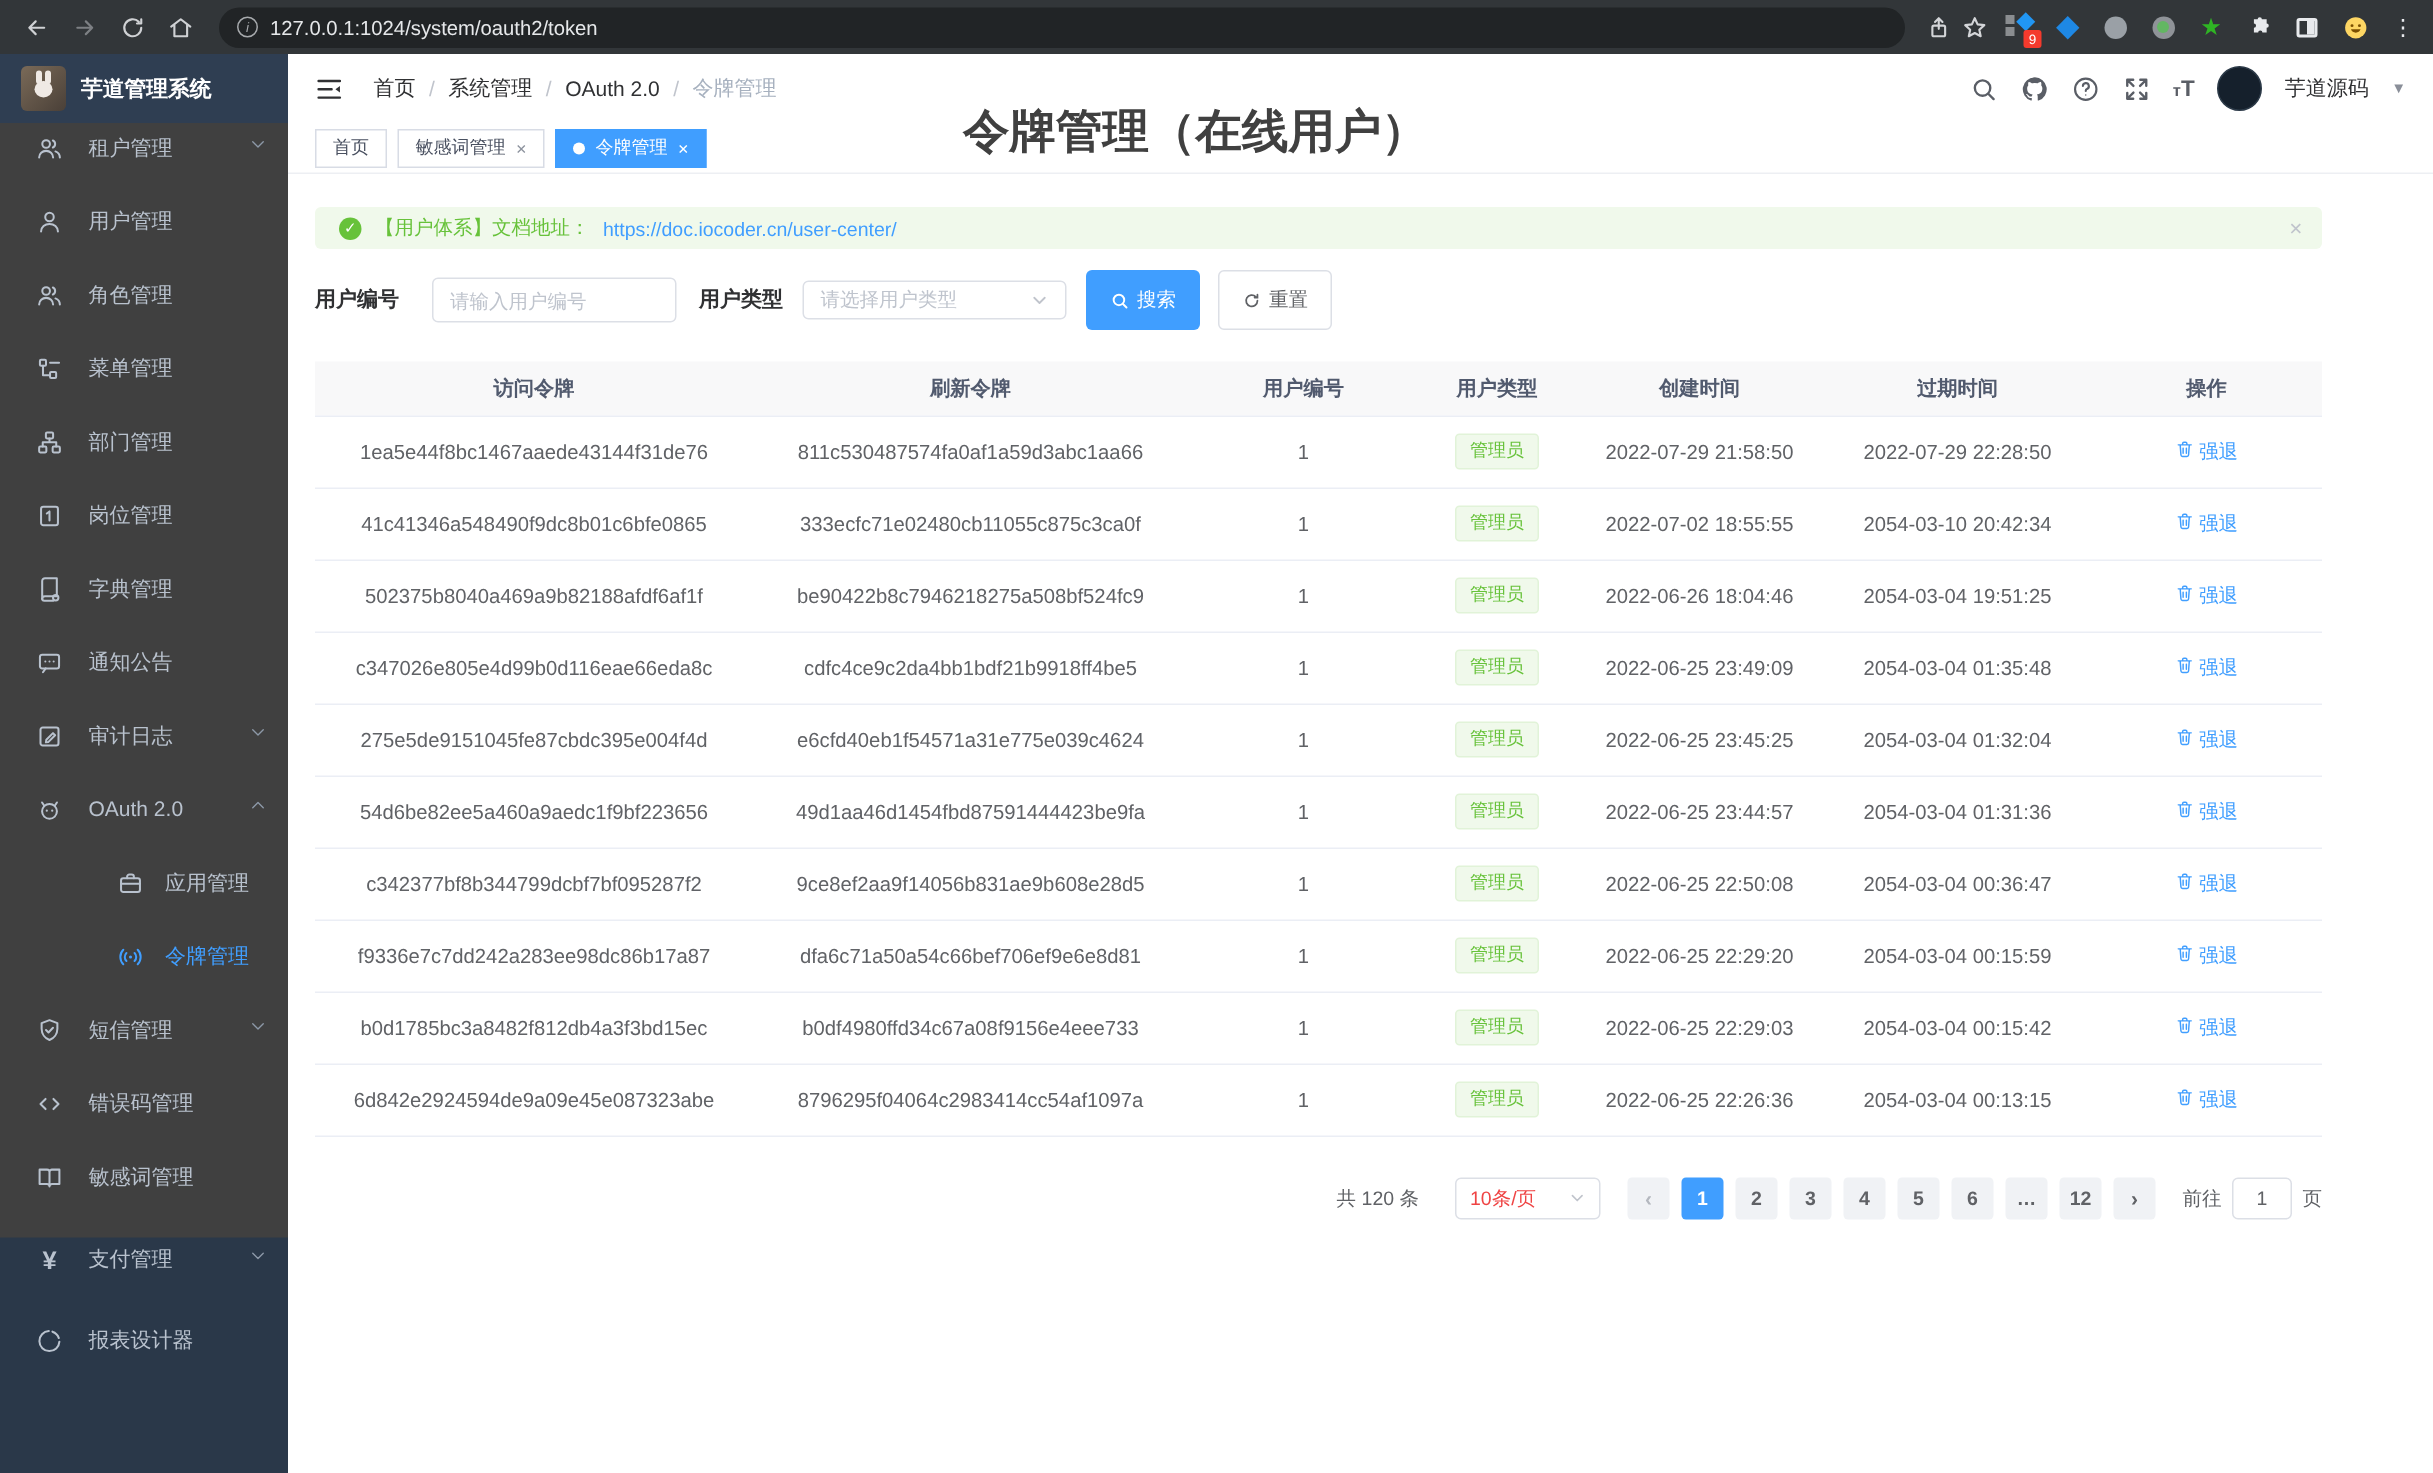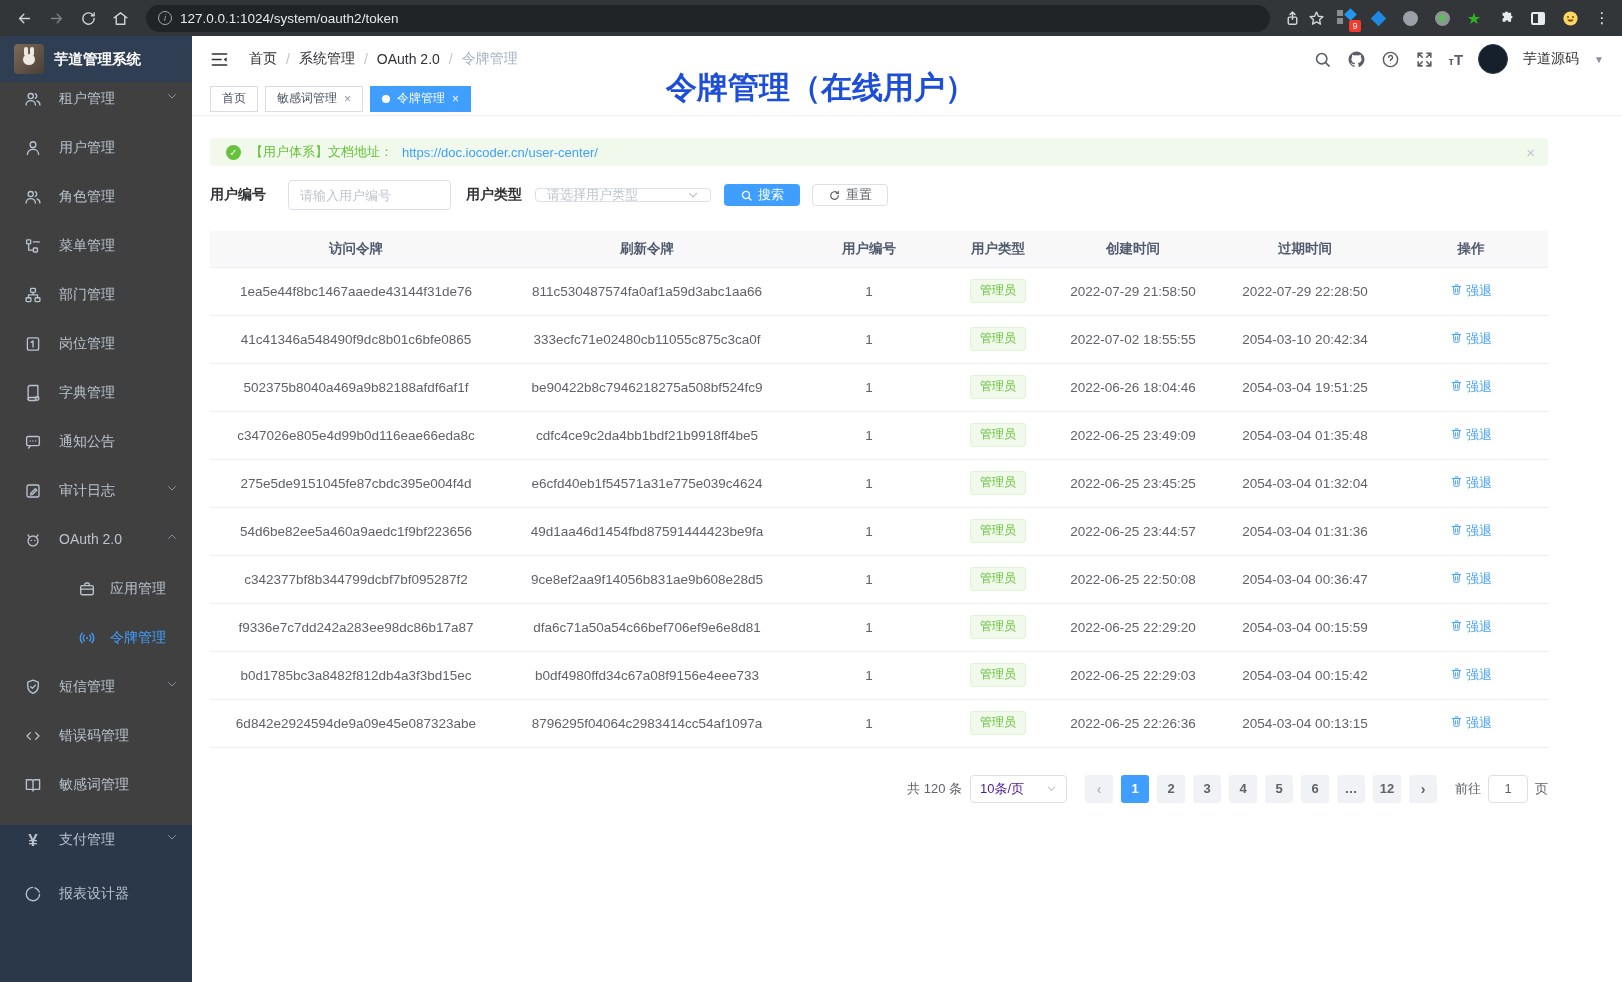--- a/index.html
+++ b/index.html
@@ -66,52 +66,52 @@
   .caret { color:#8a8f99; font-size:10px; }
 
   
   .tabsbar { height:34px; display:flex; align-items:center; gap:7px; padding:0 18px; border-bottom:1px solid #edeff3; }
   .tab { height:26px; display:inline-flex; align-items:center; gap:7px; padding:0 11px; border:1px solid #d8dce5; background:#fff; font-size:12px; color:#495060; cursor:pointer; }
   .tab .dot { width:8px; height:8px; border-radius:50%; background:#fff; }
   .tab .tclose { font-size:12px; color:#8d939e; }
   .tab.active { background:#409eff; border-color:#409eff; color:#fff; }
   .tab.active .tclose { color:#fff; }
 
-  .annotation { position:absolute; left:474px; top:31px; font-size:31px; font-weight:700; color:#1d4ed8; z-index:6; white-space:nowrap; }
+  .annotation { position:absolute; left:450px; top:31px; font-size:31px; font-weight:700; color:#404040; z-index:6; white-space:nowrap; }
 
   
   .content { padding:22px 0 0 18px; }
   .alert { width:1338px; height:28px; background:#f0f9eb; border-radius:4px; display:flex; align-items:center; padding:0 16px; gap:9px; position:relative; }
   .alert-check { width:15px; height:15px; border-radius:50%; background:#67c23a; color:#fff; font-size:10px; display:flex; align-items:center; justify-content:center; flex:none; }
   .alert-text { color:#67c23a; font-size:13px; }
   .alert-link { color:#409eff; font-size:13px; text-decoration:none; }
   .alert-close { position:absolute; right:13px; color:#c0c4cc; font-size:15px; cursor:pointer; }
 
   .filters { display:flex; align-items:center; margin-top:14px; }
   .flabel { font-size:14px; font-weight:700; color:#303133; white-space:nowrap; }
   .finput { width:163px; height:30px; border:1px solid #dcdfe6; border-radius:4px; padding:0 11px; font-size:13px; color:#606266; margin-left:22px; outline:none; }
   .finput::placeholder { color:#bfc4cd; }
-  .fselect { width:176px; height:14px; border:1px solid #dcdfe6; border-radius:4px; padding:0 11px; font-size:13px; color:#bfc4cd; margin-left:13px; display:flex; align-items:center; cursor:pointer; }
+  .fselect { width:176px; height:26px; border:1px solid #dcdfe6; border-radius:4px; padding:0 11px; font-size:13px; color:#bfc4cd; margin-left:13px; display:flex; align-items:center; cursor:pointer; }
   .fselect .chev { margin-left:auto; color:#c0c4cc; display:flex; }
   .fselect .chev svg { width:12px; height:12px; }
-  .btn { height:22px; border-radius:4px; font-size:13px; display:inline-flex; align-items:center; gap:5px; padding:0 15px; cursor:pointer; border:1px solid transparent; }
+  .btn { height:40px; border-radius:4px; font-size:13px; display:inline-flex; align-items:center; gap:5px; padding:0 15px; cursor:pointer; border:1px solid transparent; }
   .btn svg { width:13px; height:13px; }
   .btn-primary { background:#409eff; color:#fff; margin-left:13px; }
   .btn-plain { background:#fff; color:#606266; border-color:#dcdfe6; margin-left:12px; }
 
   table.grid { margin-top:21px; width:1338px; border-collapse:collapse; table-layout:fixed; }
   .grid th { height:36px; background:#f8f8f9; font-size:13.5px; font-weight:700; color:#515a6e; text-align:center; border-bottom:1px solid #ebeef5; }
   .grid td { height:48px; font-size:13.5px; color:#606266; text-align:center; border-bottom:1px solid #ebeef5; white-space:nowrap; overflow:hidden; }
   .tag-success { display:inline-block; padding:3px 9px; font-size:12px; color:#67c23a; background:#f0f9eb; border:1px solid #e1f3d8; border-radius:3px; line-height:1.3; }
   .act-link { color:#409eff; font-size:13px; display:inline-flex; align-items:center; gap:3px; cursor:pointer; }
   .act-link svg { width:13px; height:13px; }
 
   .pagination { width:1338px; margin-top:27px; display:flex; align-items:center; justify-content:flex-end; gap:8px; font-size:13px; color:#606266; }
   .pg-total { margin-right:0; }
-  .pg-size { width:97px; height:28px; border:1px solid #dcdfe6; border-radius:4px; display:flex; align-items:center; padding:0 9px; color:#4c1d95; cursor:pointer; margin-right:10px; }
+  .pg-size { width:97px; height:28px; border:1px solid #dcdfe6; border-radius:4px; display:flex; align-items:center; padding:0 9px; color:#ef4444; cursor:pointer; margin-right:10px;margin-left:16px; }
   .pg-size .chev { margin-left:auto; color:#c0c4cc; display:flex; }
   .pg-size .chev svg { width:11px; height:11px; }
   .pg-btn { min-width:28px; height:28px; padding:0 4px; background:#f0f2f5; border-radius:3px; display:inline-flex; align-items:center; justify-content:center; font-weight:600; color:#606266; cursor:pointer; }
   .pg-btn.current { background:#409eff; color:#fff; }
   .pg-arrow { font-size:14px; color:#606266; }
   .pg-arrow.disabled { color:#b4b8bf; cursor:default; }
   .pg-goto { display:flex; align-items:center; gap:7px; margin-left:10px; }
   .pg-input { width:40px; height:28px; border:1px solid #dcdfe6; border-radius:4px; text-align:center; font-size:13px; color:#606266; outline:none; }
 </style>
 </head>

